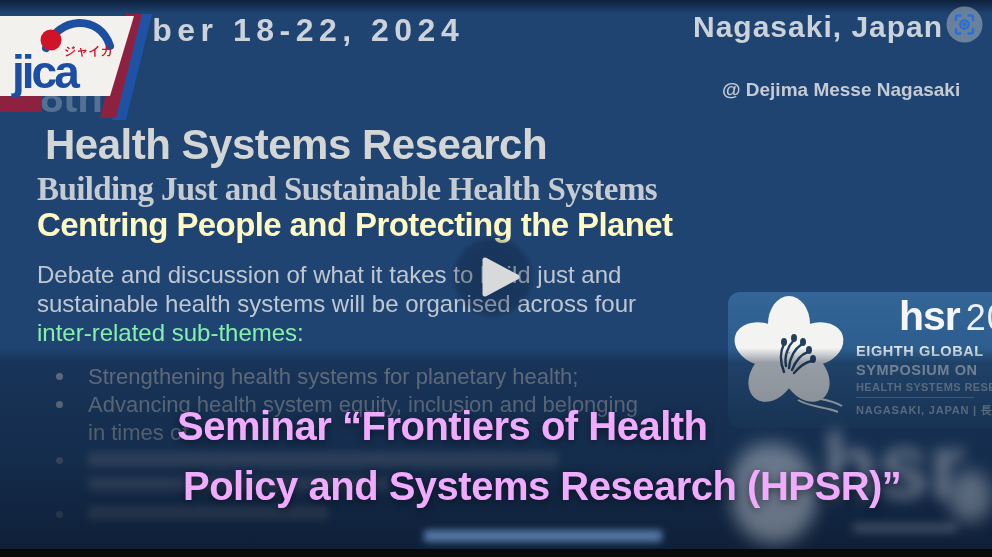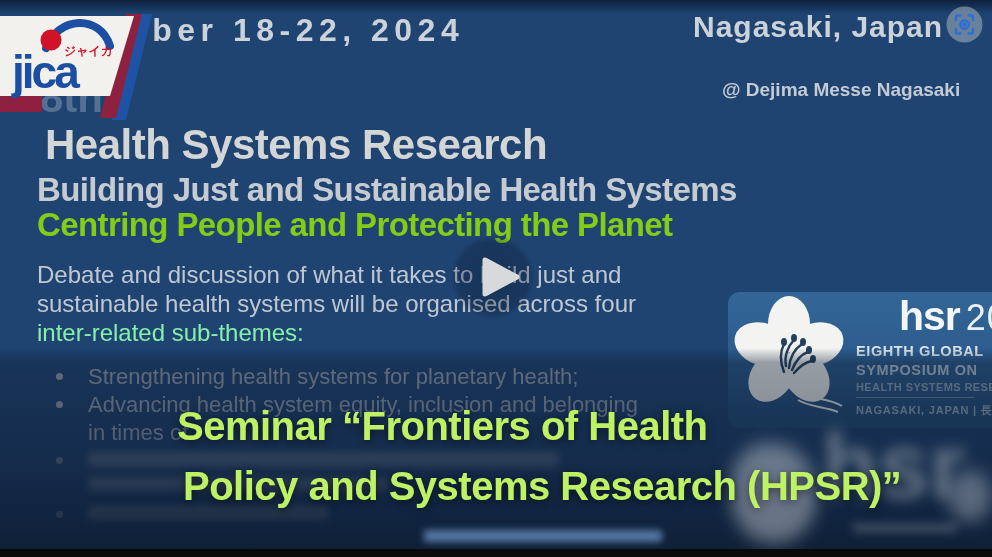--- a/index.html
+++ b/index.html
@@ -15,22 +15,22 @@
   }
   .abs{position:absolute;white-space:nowrap;}
 
   
   .date{left:18px;top:12px;font-size:32px;font-weight:bold;letter-spacing:5.5px;color:#ccd2d9;z-index:2;}
   .loc{left:693px;top:10px;font-size:30px;font-weight:bold;letter-spacing:1px;color:#ccd2d9;z-index:2;}
   .venue{left:722px;top:47px;font-size:19px;font-weight:bold;color:#c4cbd4;z-index:2;margin-top:32px;}
   .ghost8{left:40px;top:74px;font-size:42px;font-weight:bold;color:rgba(170,184,200,.38);z-index:4;}
   .title1{left:136px;top:75px;font-size:42px;font-weight:bold;letter-spacing:-.5px;color:#d4d6d5;z-index:2;}
   .title2{left:45px;top:121px;font-size:42px;font-weight:bold;letter-spacing:-.5px;color:#d4d6d5;z-index:2;}
-  .sub1{left:37px;top:171px;font-size:33px;font-weight:bold;letter-spacing:-.6px;color:#c6cbd1;z-index:2;}
-  .sub2{left:37px;top:206px;font-size:33px;font-weight:bold;letter-spacing:-.6px;color:#84cc16;z-index:2;}
+  .sub1{left:37px;top:171px;font-size:33px;font-weight:bold;letter-spacing:-.6px;color:#c6cbd1;z-index:2;font-family:Liberation Serif, serif;}
+  .sub2{left:37px;top:206px;font-size:33px;font-weight:bold;letter-spacing:-.6px;color:#fef9c3;z-index:2;}
   .body1{left:37px;top:261px;font-size:24px;color:#bfc7d1;z-index:2;}
   .body2{left:37px;top:290px;font-size:24px;color:#bfc7d1;z-index:2;}
   .body3{left:37px;top:319px;font-size:24px;color:#86efac;z-index:2;}
   .bullet-text{font-size:22px;color:#97a2b0;z-index:2;}
   .b1{left:88px;top:364px;}
   .b2a{left:88px;top:392px;}
   .b2b{left:88px;top:420px;}
   .dot{width:7px;height:7px;border-radius:50%;background:#97a2b0;z-index:2;}
   .dot1{left:56px;top:373px;}
   .dot2{left:56px;top:401px;}
@@ -55,21 +55,21 @@
 
   
   .shade{
     left:0;top:348px;width:992px;height:209px;z-index:5;pointer-events:none;
     background:linear-gradient(180deg,
       rgba(13,27,48,0) 0%,
       rgba(13,27,48,.40) 7%,
       rgba(12,24,44,.50) 45%,
       rgba(8,16,31,.72) 100%);
   }
-  .caption{font-size:40px;font-weight:bold;letter-spacing:-.5px;color:#bef264;
+  .caption{font-size:40px;font-weight:bold;letter-spacing:-.5px;color:#f0abfc;
     text-shadow:0 2px 8px rgba(0,0,0,.55);z-index:7;}
   .cap1{left:177px;top:404px;}
   .cap2{left:183px;top:464px;}
 
   
   .wm{z-index:6;pointer-events:none;}
   .wm-flower{left:731px;top:443px;width:86px;height:100px;border-radius:45% 55% 50% 50%;
     background:#e8ebee;opacity:.40;filter:blur(9px);}
   .wm-text{left:822px;top:414px;font-size:92px;font-weight:bold;color:#a6aeb7;
     opacity:.55;filter:blur(7px);}

